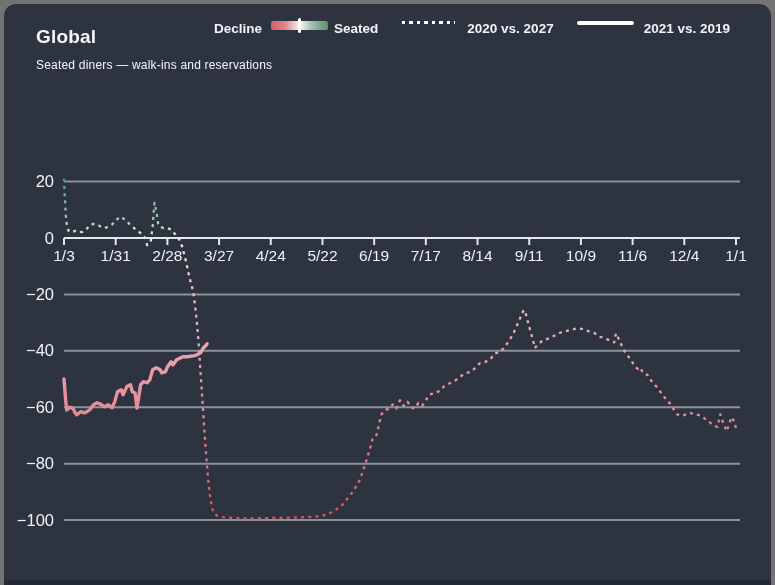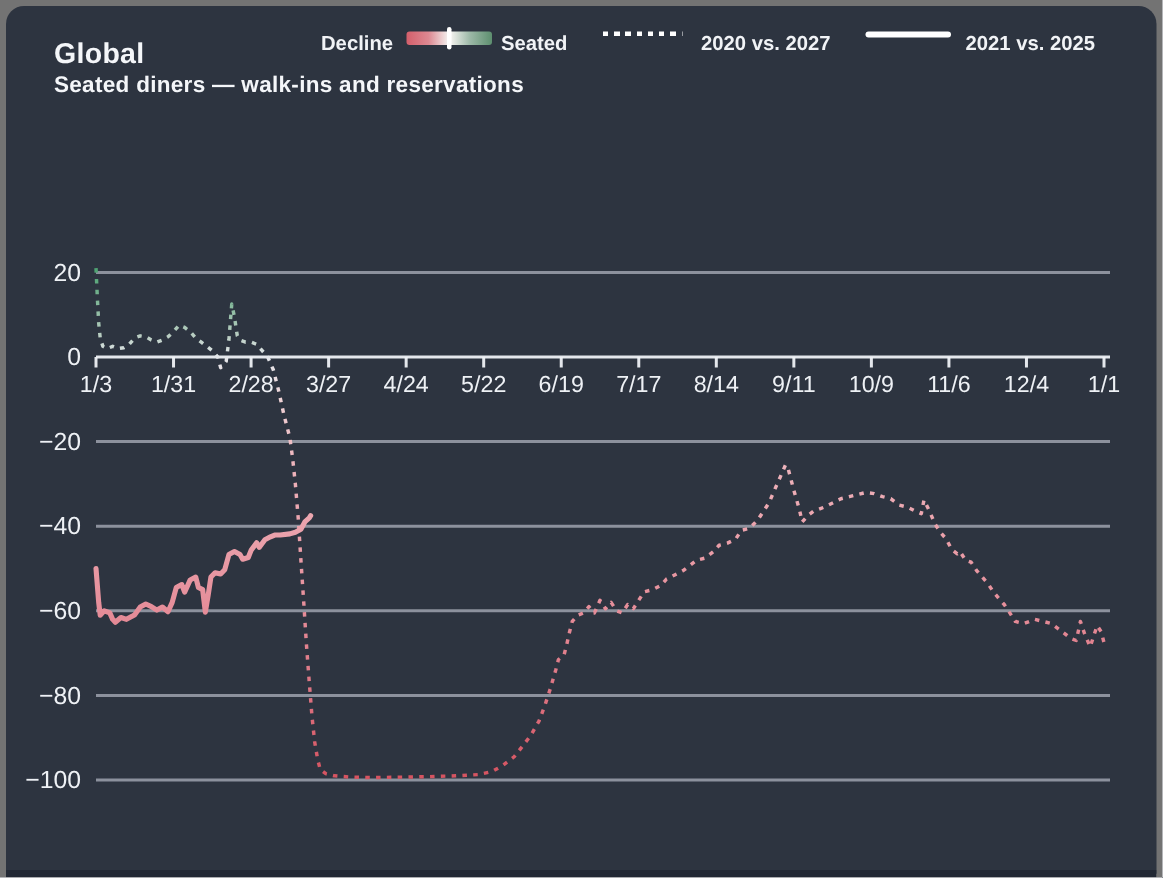--- a/index.html
+++ b/index.html
@@ -3,21 +3,21 @@
 <meta charset="utf-8">
 <style>
   html,body{margin:0;padding:0;background:#ffffff;}
   .stage{position:relative;width:775px;height:585px;overflow:hidden;background:#737373;
          font-family:"Liberation Sans",sans-serif;}
   .card{position:absolute;left:4px;top:4px;right:4px;bottom:0;
         background:#2d3440;border-radius:12px 12px 0 0;
         border-bottom:5px solid #222834;}
   .hdr{position:absolute;left:36px;top:26px;color:#f4f6f9;z-index:2;}
   .hdr .title{font-size:19px;font-weight:700;letter-spacing:.2px;}
-  .hdr .subtitle{font-size:15px;font-weight:700;letter-spacing:.2px;}
+  .hdr .subtitle{font-size:12px;font-weight:400;margin-top:10px;letter-spacing:.2px;}
   .legend{position:absolute;left:214px;top:21px;height:22px;display:flex;align-items:flex-start;
           color:#f1f3f6;font-size:13.5px;font-weight:700;z-index:3;white-space:nowrap;}
   .grad-wrap{position:relative;width:57px;height:9px;margin:0 6px 0 9px;border-radius:2px;
              background:linear-gradient(90deg,#d45f6b 0%,#dd8992 26%,#f2eceb 48%,#f2f1ee 52%,#9db9a8 74%,#5d8f6f 100%);}
   .grad-tick{position:absolute;left:50%;top:-3px;width:3px;height:15px;margin-left:-1.5px;
              background:#ffffff;border-radius:2px;}
   .dash-sample{width:53px;height:3px;margin:0 12px 0 24px;
                background:repeating-linear-gradient(90deg,#ffffff 0 3.5px,transparent 3.5px 7.5px);}
   .solid-sample{width:57px;height:4px;border-radius:2px;background:#ffffff;margin:0 10px 0 23px;}
   svg.chart{position:absolute;left:0;top:0;z-index:1;}
@@ -39,21 +39,21 @@
 
   <div class="legend">
     <span>Decline</span>
     <span class="grad-wrap">
       <span class="grad-tick"></span>
     </span>
     <span>Seated</span>
     <span class="dash-sample"></span>
     <span>2020 vs. 2027</span>
     <span class="solid-sample"></span>
-    <span>2021 vs. 2025</span>
+    <span>2021 vs. 2019</span>
   </div>
 
   <svg class="chart" width="775" height="585" viewBox="0 0 775 585">
       <defs>
         <linearGradient id="valgrad" gradientUnits="userSpaceOnUse" x1="0" x2="0" y1="181.59" y2="520.05">
           <stop offset="0" stop-color="#4fa373"></stop>
           <stop offset="0.125" stop-color="#b9cdc2"></stop>
           <stop offset="0.16666666666666666" stop-color="#e4e7eb"></stop>
           <stop offset="0.25" stop-color="#efd3d6"></stop>
           <stop offset="0.375" stop-color="#edb4bc"></stop>

